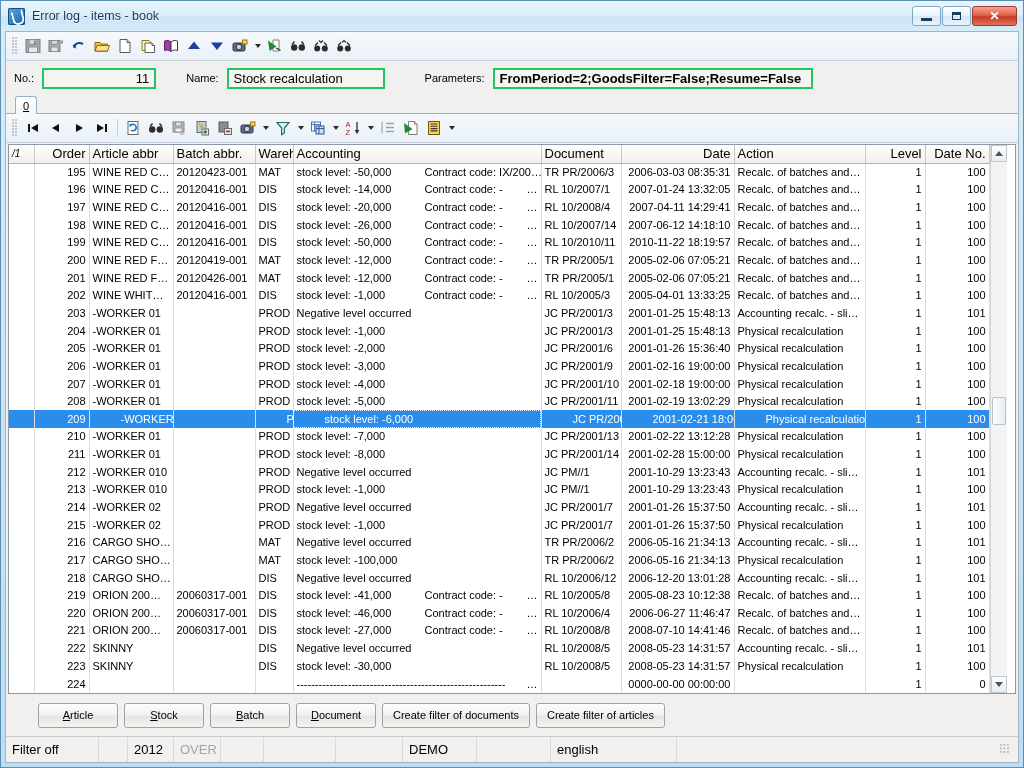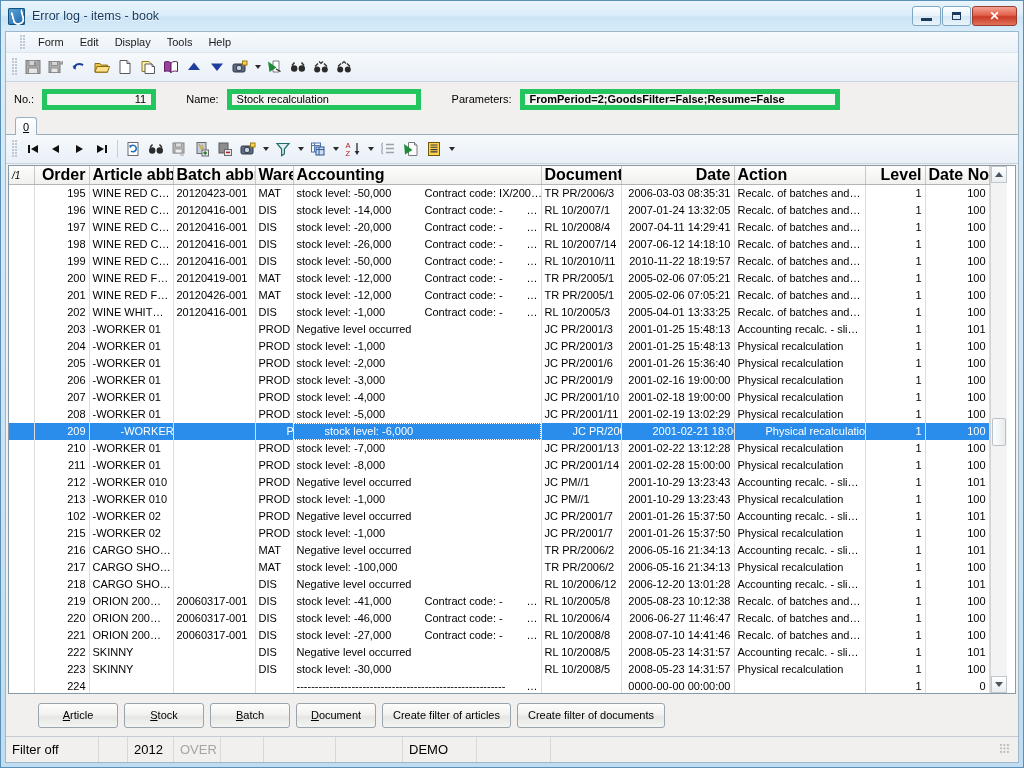--- a/index.html
+++ b/index.html
@@ -112,25 +112,25 @@
     border-top: 4px solid #2b2b2b;
   }
 
   
   #formrow {
     flex: 0 0 34px; display: flex; align-items: center;
     padding: 0 8px; background: #f1f0ee;
   }
   .fld-label { font-size: 11px; color: #000; margin-right: 8px; }
   .fld {
-    border: 5px solid #22c55e; background: #f4f4f2; height: 21px;
-    display: flex; align-items: center; padding: 0 5px; font-size: 11px; color: #000;
+    border: 2px solid #22c55e; background: #f4f4f2; height: 21px;
+    display: flex; align-items: center; padding: 0 5px; font-size: 13px; color: #000;
   }
   #f-no   { width: 114px; justify-content: flex-end; margin-right: 30px; }
-  #f-name { width: 194px; margin-right: 31px; }
+  #f-name { width: 158px; margin-right: 40px; }
   #f-par  { width: 320px; font-weight: bold; }
 
   
   #tabstrip {
     flex: 0 0 19px; display: flex; align-items: flex-end;
     padding-left: 9px;
     border-bottom: 1px solid #9ab0c0;
     background: #f1f0ee;
   }
   .tab {
@@ -154,21 +154,21 @@
   }
   #gridbody { display: flex; flex: 1 1 auto; overflow: hidden; }
   table.grid {
     border-collapse: collapse; table-layout: fixed;
     width: 980px; font-size: 11px;
   }
   table.grid th {
     background: linear-gradient(180deg,#fdfdfd 0%,#f0f0ee 100%);
     border-right: 1px solid #c8c8c4;
     border-bottom: 1px solid #b4b4b0;
-    font-weight: bold; font-size: 16px; color: #000;
+    font-weight: normal; font-size: 13px; color: #000;
     height: 18px; padding: 0 3px; white-space: nowrap; overflow: hidden;
   }
   table.grid td {
     border-right: 1px solid #dcdcdc;
     height: 17px; padding: 0 3px; white-space: nowrap; overflow: hidden;
     color: #000; line-height: 17px;
   }
   tr.row.selected td {
     background: #2a8ceb; color: #ffffff; padding-left: 31px;
   }
@@ -259,28 +259,20 @@
       </div>
       <div class="win-btn">
         <span class="glyph-max"></span>
       </div>
       <div class="win-btn close">✕</div>
     </div>
   </div>
 
   <div id="client">
 
-    <div id="menubar">
-      <span class="grip"></span>
-      <div class="menu-item">Form</div>
-      <div class="menu-item">Edit</div>
-      <div class="menu-item">Display</div>
-      <div class="menu-item">Tools</div>
-      <div class="menu-item">Help</div>
-    </div>
 
     <div class="toolbar">
       <span class="grip"></span>
 
       <div class="tb-btn">
         <svg width="16" height="16" viewBox="0 0 16 16">
           <rect x="1" y="1.5" width="14" height="13" fill="#a9a9a9" stroke="#7d7d7d"></rect>
           <rect x="4" y="1.5" width="8" height="5" fill="#d6d6d6" stroke="#8e8e8e"></rect>
           <rect x="9" y="2.5" width="2" height="3.5" fill="#8a8a8a"></rect>
           <rect x="3.5" y="9" width="9" height="5.5" fill="#e6e6e6" stroke="#8e8e8e"></rect>
@@ -927,21 +919,21 @@
                   </div>
                 </td>
                 <td class="ta-l">JC PM//1</td>
                 <td class="ta-r">2001-10-29 13:23:43</td>
                 <td class="ta-l">Physical recalculation</td>
                 <td class="ta-r">1</td>
                 <td class="ta-r">100</td>
               </tr>
               <tr class="row">
                 <td></td>
-                <td class="ta-r">102</td>
+                <td class="ta-r">214</td>
                 <td class="ta-l">-WORKER 02</td>
                 <td class="ta-l"></td>
                 <td class="ta-l">PROD</td>
                 <td class="desc-cell">
                   <div class="desc-flex">
                     <span class="desc-a">Negative level occurred</span>
                     <span class="desc-b"></span>
                     <span class="desc-c"></span>
                   </div>
                 </td>
@@ -1156,33 +1148,34 @@
             </div>
         </div>
       </div>
     </div>
 
     <div id="buttonrow">
       <div class="btn"><u>A</u>rticle</div>
       <div class="btn"><u>S</u>tock</div>
       <div class="btn"><u>B</u>atch</div>
       <div class="btn"><u>D</u>ocument</div>
+      <div class="btn wide">Create filter of documents</div>
       <div class="btn wide">Create filter of articles</div>
-      <div class="btn wide">Create filter of documents</div>
     </div>
 
     <div id="statusbar">
       <div class="sb-cell" style="width:93px">Filter off</div>
       <div class="sb-cell" style="width:29px"></div>
       <div class="sb-cell" style="width:46px">2012</div>
       <div class="sb-cell dim" style="width:47px">OVER</div>
       <div class="sb-cell" style="width:43px"></div>
       <div class="sb-cell" style="width:72px"></div>
       <div class="sb-cell" style="width:67px"></div>
       <div class="sb-cell" style="width:74px">DEMO</div>
       <div class="sb-cell" style="width:74px"></div>
+      <div class="sb-cell" style="width:126px">english</div>
       <div class="sb-cell" style="flex:1 1 auto;border-right:none">
         <div id="sb-grip"></div>
       </div>
     </div>
 
   </div>
 </div>
 
 </body></html>

